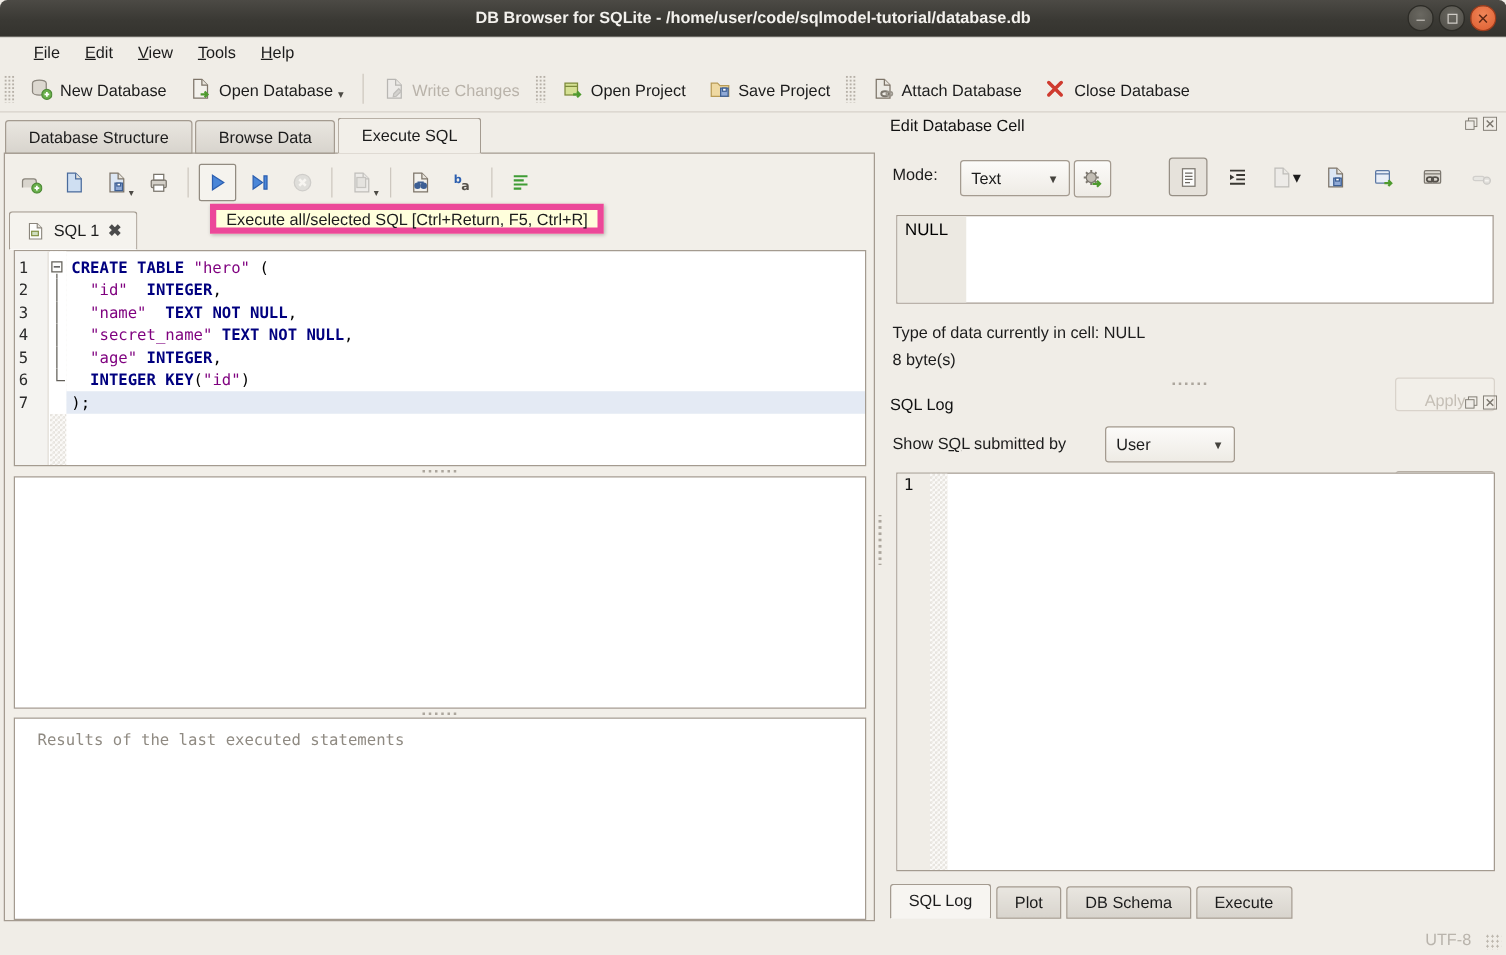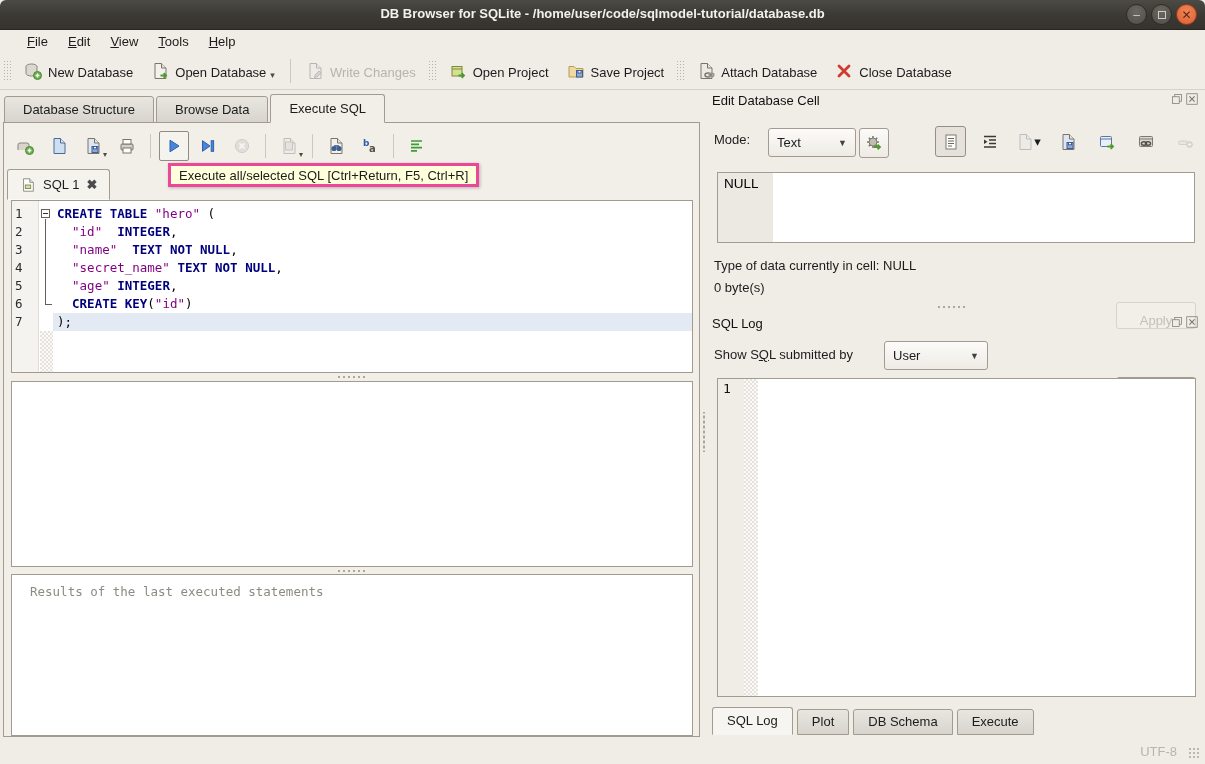--- a/index.html
+++ b/index.html
@@ -126,21 +126,21 @@
     linear-gradient(45deg,#e5e2dc 25%,transparent 25%,transparent 75%,#e5e2dc 75%),
     linear-gradient(45deg,#e5e2dc 25%,transparent 25%,transparent 75%,#e5e2dc 75%);
     background-size:4px 4px;background-position:0 0,2px 2px;background-color:#fbfaf8;}
   .bottomtabs{position:absolute;left:5px;top:617px;display:flex;align-items:flex-end;}
   .btab{height:26px;line-height:24px;padding:0 14px;border:1px solid var(--border);
     background:linear-gradient(#e9e6e0,#d8d4cd);margin-right:4px;border-radius:3px 3px 0 0;}
   .btab.active{height:28px;line-height:26px;background:#f7f5f1;border-bottom-color:#f7f5f1;}
 
   
   .qtooltip{position:absolute;left:168px;top:163px;height:24px;z-index:9;background:#ffffdc;
-    border:3px solid #ec4899;display:flex;align-items:center;padding:0 8px;font-size:13px;box-shadow:1px 1px 3px rgba(0,0,0,.25);}
+    border:5px solid #ec4899;display:flex;align-items:center;padding:0 8px;font-size:13px;box-shadow:1px 1px 3px rgba(0,0,0,.25);}
 
   
   .statusbar{position:absolute;left:0;top:740px;width:100%;height:24px;background:var(--win-bg);}
   .enc{position:absolute;right:28px;top:4px;color:#b9b4ac;}
   .grip{position:absolute;right:4px;bottom:4px;width:13px;height:13px;
     background-image:radial-gradient(#bdb7ae 35%,transparent 37%);background-size:4px 4px;}
 
   
   .vsplit{position:absolute;left:701px;top:412px;width:5px;height:40px;
     background-image:radial-gradient(#aca69d 35%,transparent 37%);background-size:4px 5px;background-repeat:repeat-y;background-position:center;}
@@ -336,21 +336,21 @@
     <div class="editor" id="editor">
       <div class="gut-num"></div>
       <div class="gut-fold"></div>
       <div class="gut-fold-mask" style="height: 130px;"></div>
         <div class="code-rows" id="codeRows">
           <div class="code-row"><div class="bg"></div><div class="lnum">1</div><div class="ftree"><div class="fold-box"></div><div class="vline v-below"></div></div><div class="ctext"><span class="seg-kw">CREATE TABLE </span><span class="seg-pl"></span><span class="seg-str">"hero"</span><span class="seg-pl"> (</span></div></div>
           <div class="code-row"><div class="bg"></div><div class="lnum">2</div><div class="ftree"><div class="vline v-full"></div></div><div class="ctext"><span class="seg-pl">  </span><span class="seg-str">"id"</span><span class="seg-pl">  </span><span class="seg-kw">INTEGER</span><span class="seg-pl">,</span></div></div>
           <div class="code-row"><div class="bg"></div><div class="lnum">3</div><div class="ftree"><div class="vline v-full"></div></div><div class="ctext"><span class="seg-pl">  </span><span class="seg-str">"name"</span><span class="seg-pl">  </span><span class="seg-kw">TEXT NOT NULL</span><span class="seg-pl">,</span></div></div>
           <div class="code-row"><div class="bg"></div><div class="lnum">4</div><div class="ftree"><div class="vline v-full"></div></div><div class="ctext"><span class="seg-pl">  </span><span class="seg-str">"secret_name"</span><span class="seg-pl"> </span><span class="seg-kw">TEXT NOT NULL</span><span class="seg-pl">,</span></div></div>
           <div class="code-row"><div class="bg"></div><div class="lnum">5</div><div class="ftree"><div class="vline v-full"></div></div><div class="ctext"><span class="seg-pl">  </span><span class="seg-str">"age"</span><span class="seg-pl"> </span><span class="seg-kw">INTEGER</span><span class="seg-pl">,</span></div></div>
-          <div class="code-row"><div class="bg"></div><div class="lnum">6</div><div class="ftree"><div class="vline v-half"></div><div class="hline"></div></div><div class="ctext"><span class="seg-pl">  </span><span class="seg-kw">CREATE KEY</span><span class="seg-pl">(</span><span class="seg-str">"id"</span><span class="seg-pl">)</span></div></div>
+          <div class="code-row"><div class="bg"></div><div class="lnum">6</div><div class="ftree"><div class="vline v-half"></div><div class="hline"></div></div><div class="ctext"><span class="seg-pl">  </span><span class="seg-kw">INTEGER KEY</span><span class="seg-pl">(</span><span class="seg-str">"id"</span><span class="seg-pl">)</span></div></div>
           <div class="code-row current"><div class="bg"></div><div class="lnum">7</div><div class="ftree"></div><div class="ctext"><span class="seg-pl">);</span></div></div>
         </div>
     </div>
 
     <div class="split-dots" style="top:251px">
         <i></i>
         <i></i>
         <i></i>
         <i></i>
         <i></i>
@@ -452,21 +452,21 @@
             <path d="M12 11.5h3" stroke="#fff" stroke-width="1.3"></path>
           </svg>
         </div>
       </div>
 
     <div class="nullbox">
       <div class="ncol">NULL</div>
     </div>
 
     <div class="info-line" style="top:168px">Type of data currently in cell: NULL</div>
-    <div class="info-line" style="top:190px">0 byte(s)</div>
+    <div class="info-line" style="top:190px">8 byte(s)</div>
     <div class="pushbtn disabled" style="left:409px;top:176px;width:80px">
       <span>Apply</span>
     </div>
 
     <div class="split-dots" style="top:214px;left:0;right:10px">
         <i></i>
         <i></i>
         <i></i>
         <i></i>
         <i></i>

